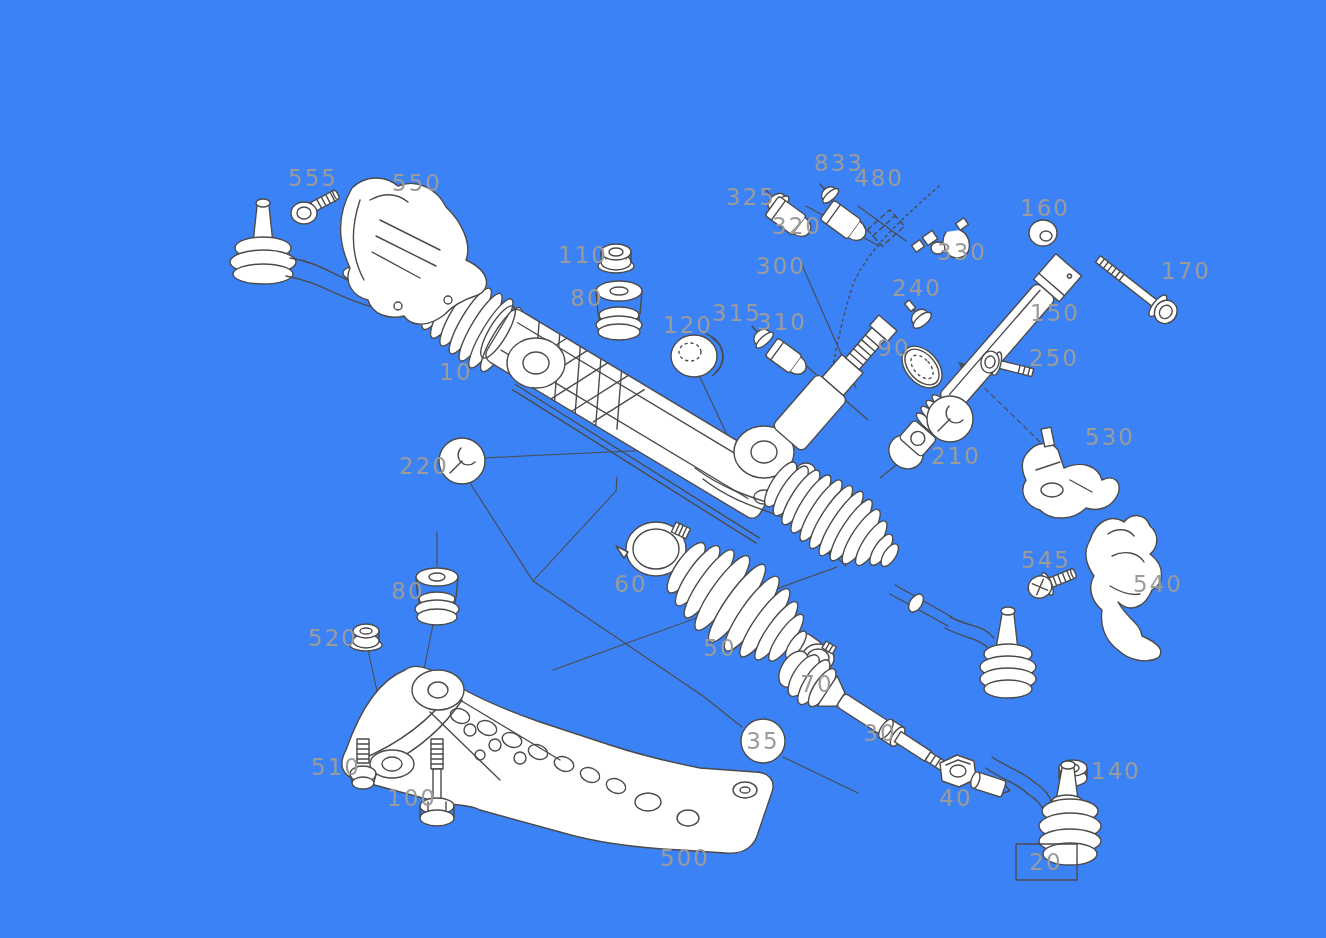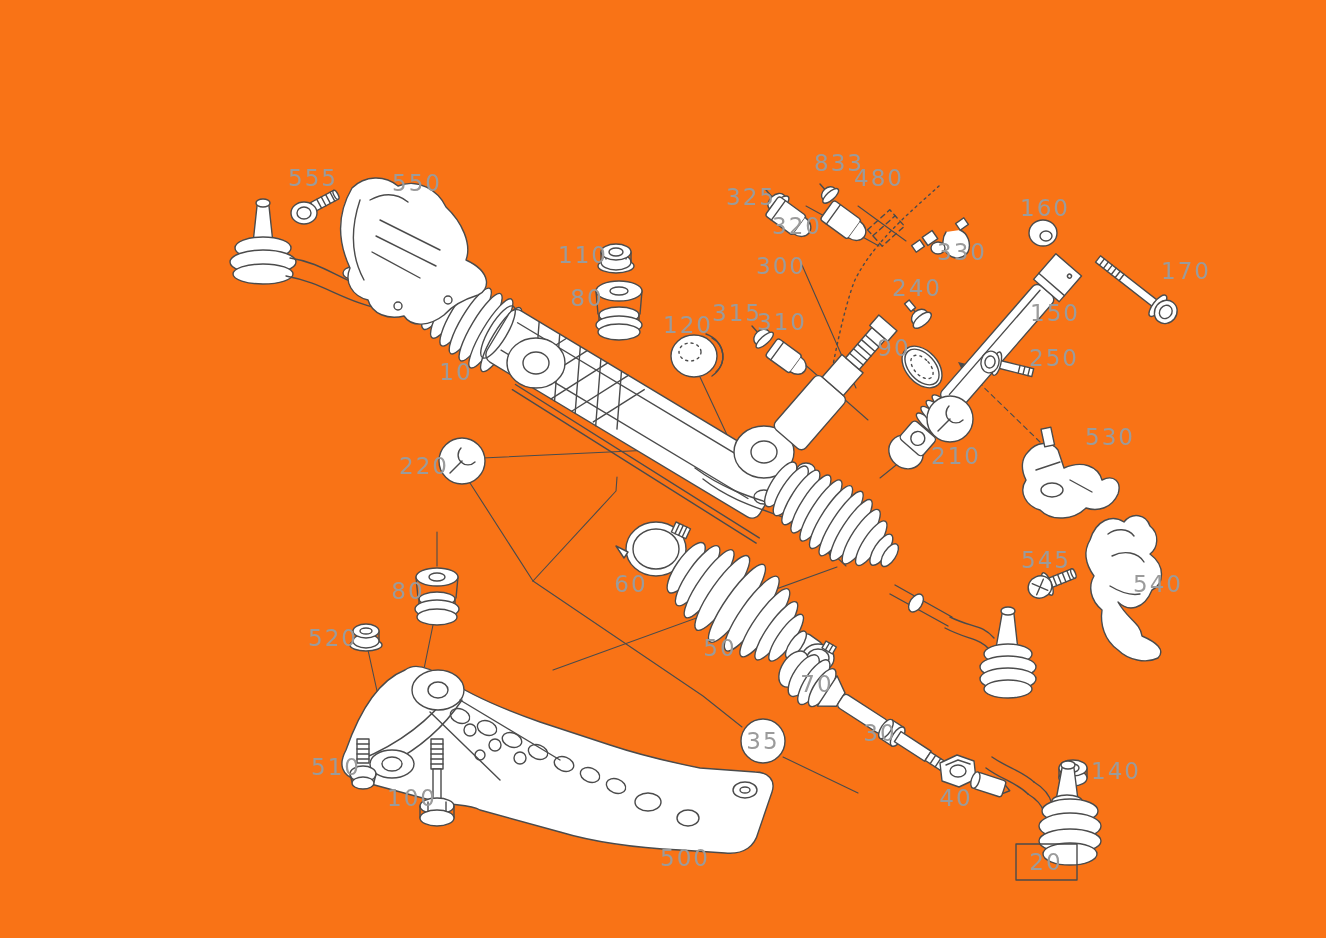--- a/index.html
+++ b/index.html
@@ -1,16 +1,16 @@
 <!DOCTYPE html>
 <html><head>
 <meta charset="utf-8">
 <style>
   html,body{margin:0;padding:0;background:#fff;}
-  #stage{position:relative;width:1326px;height:938px;background:#f97316;overflow:hidden;
+  #stage{position:relative;width:1326px;height:938px;background:#3b82f6;overflow:hidden;
          font-family:"DejaVu Sans",sans-serif;}
   svg{position:absolute;left:0;top:0;}
   .art path,.art ellipse,.art circle,.art rect,.art line,.art polyline{
     stroke:#4b4b4b;stroke-width:1.4;fill:none;stroke-linecap:round;stroke-linejoin:round;}
   .art .f{fill:#ffffff;}
   .art .dash{stroke-dasharray:5 4;}
   .art .dot{stroke-dasharray:2 4;}
   .art .thin{stroke-width:1.1;}
   .art .arrow{fill:#4b4b4b;stroke:none;}
   .plabel{fill:#9b9b9b;font-family:"DejaVu Sans",sans-serif;font-size:23px;

